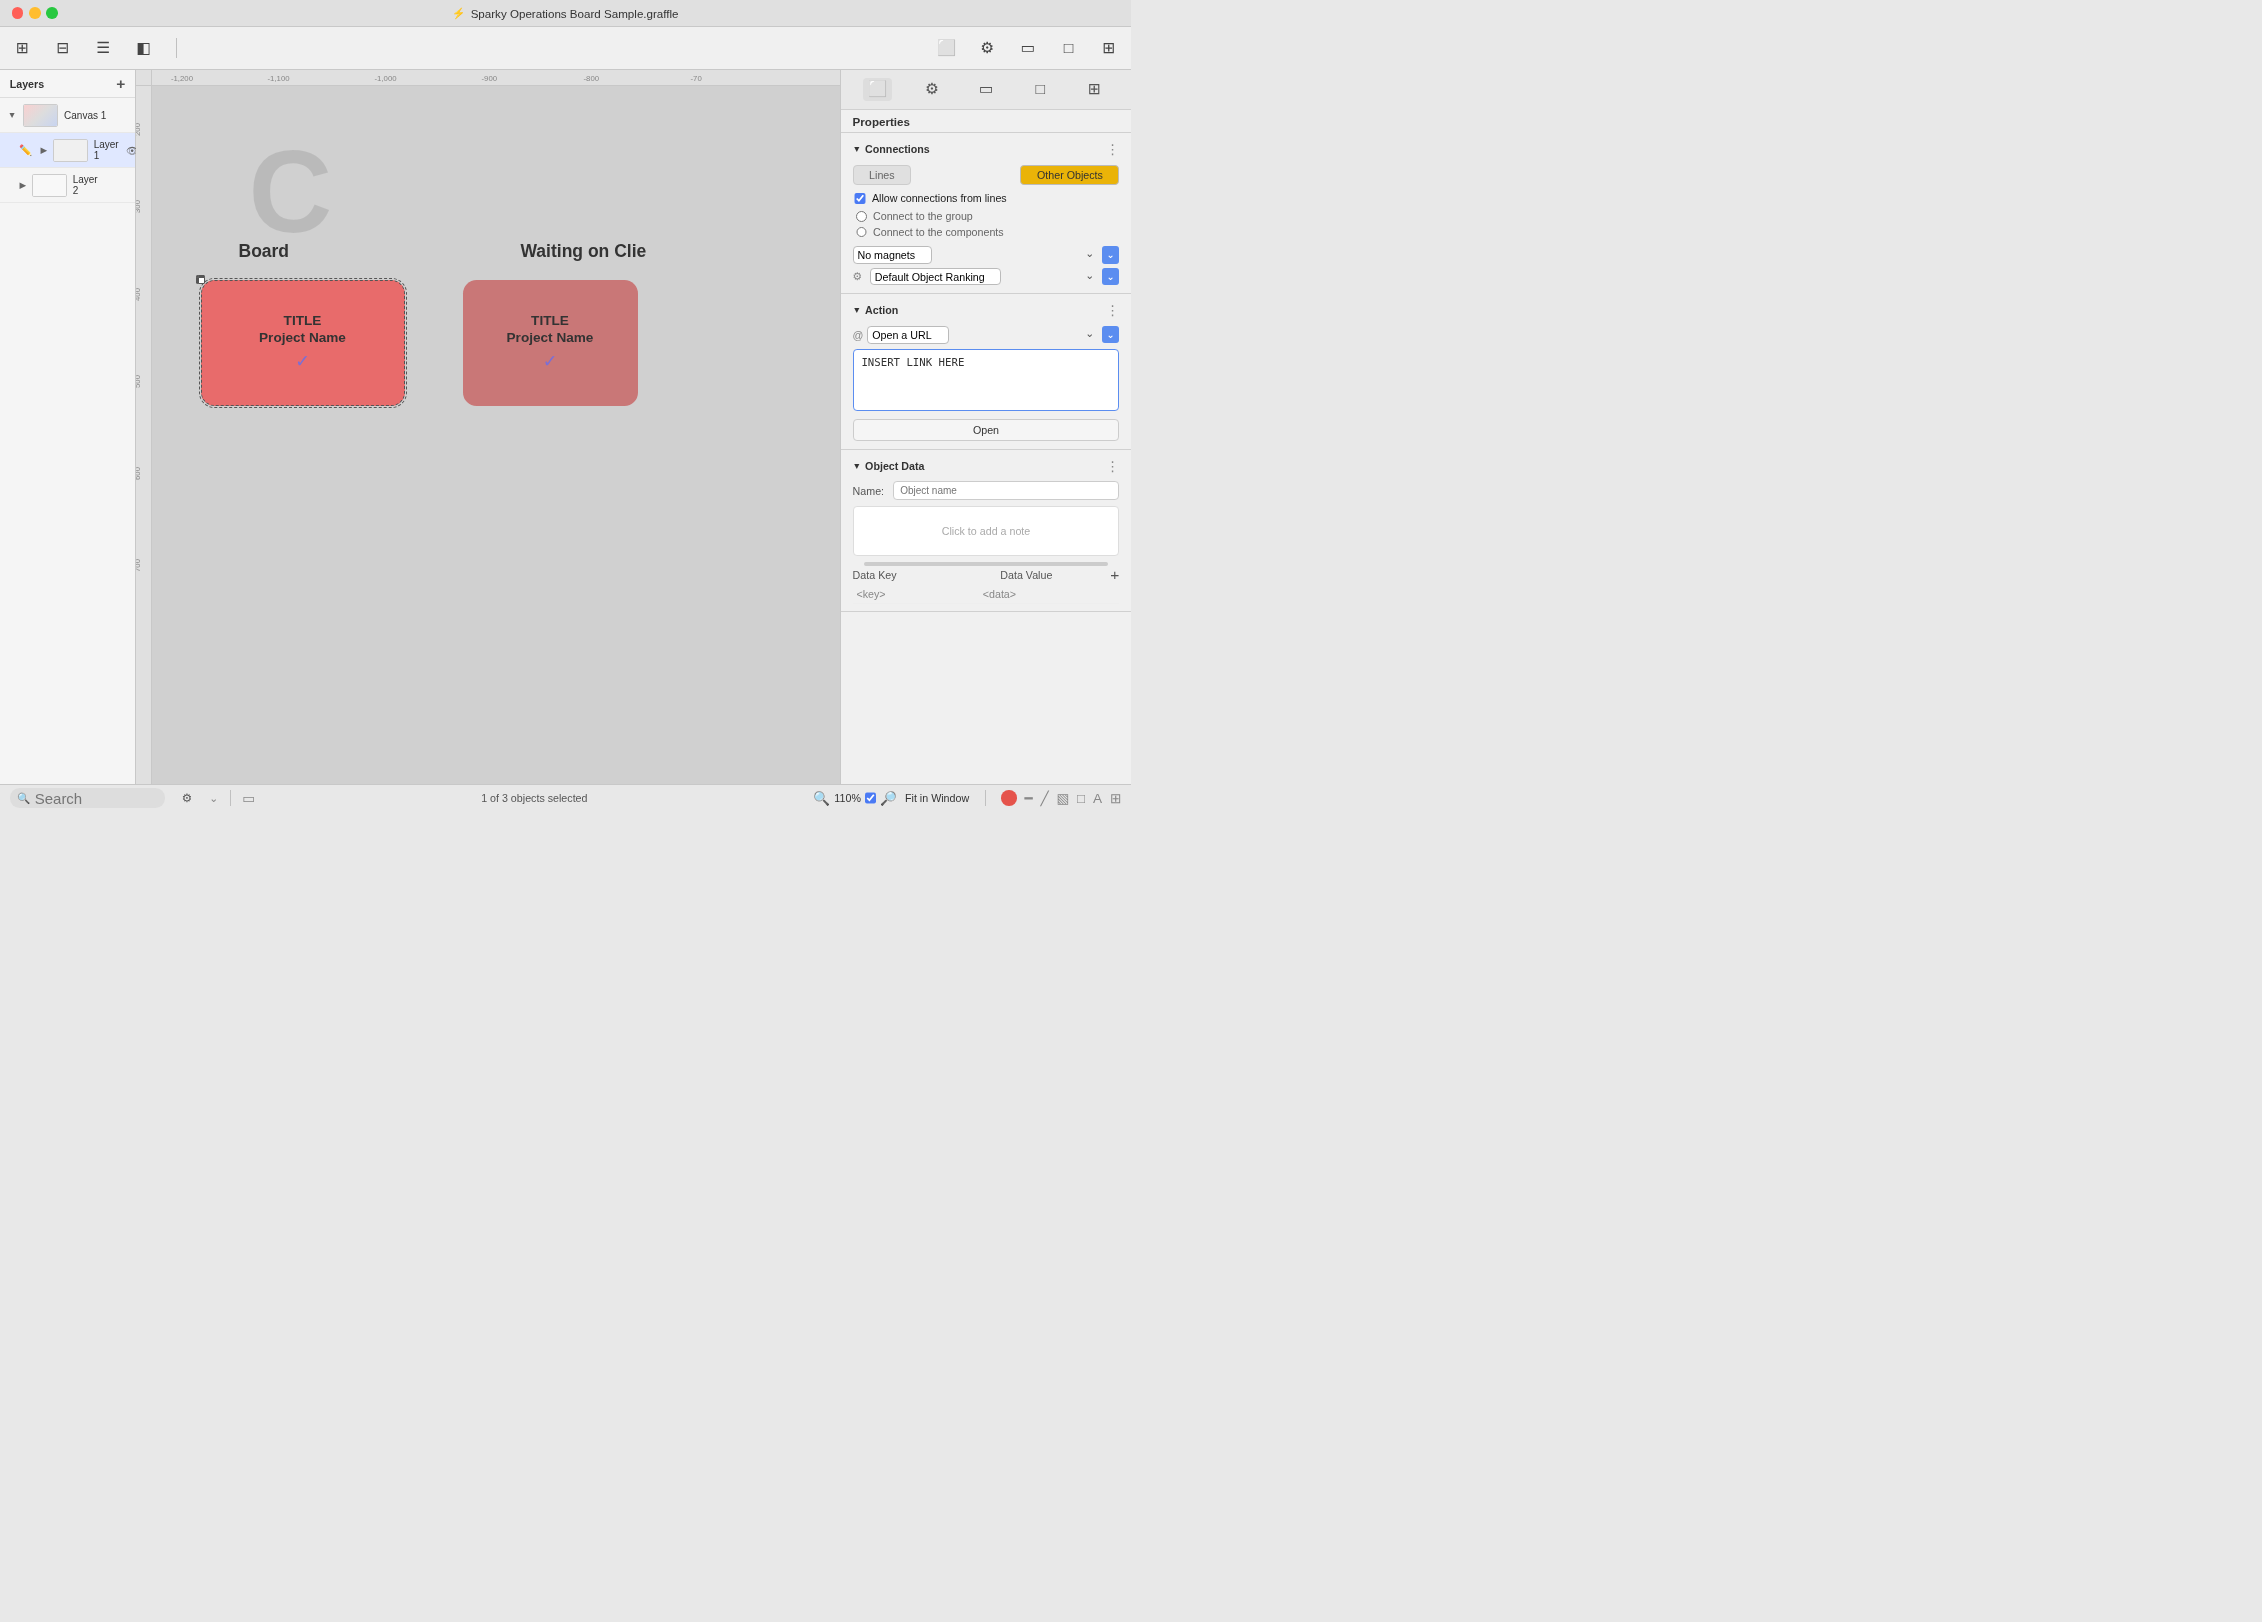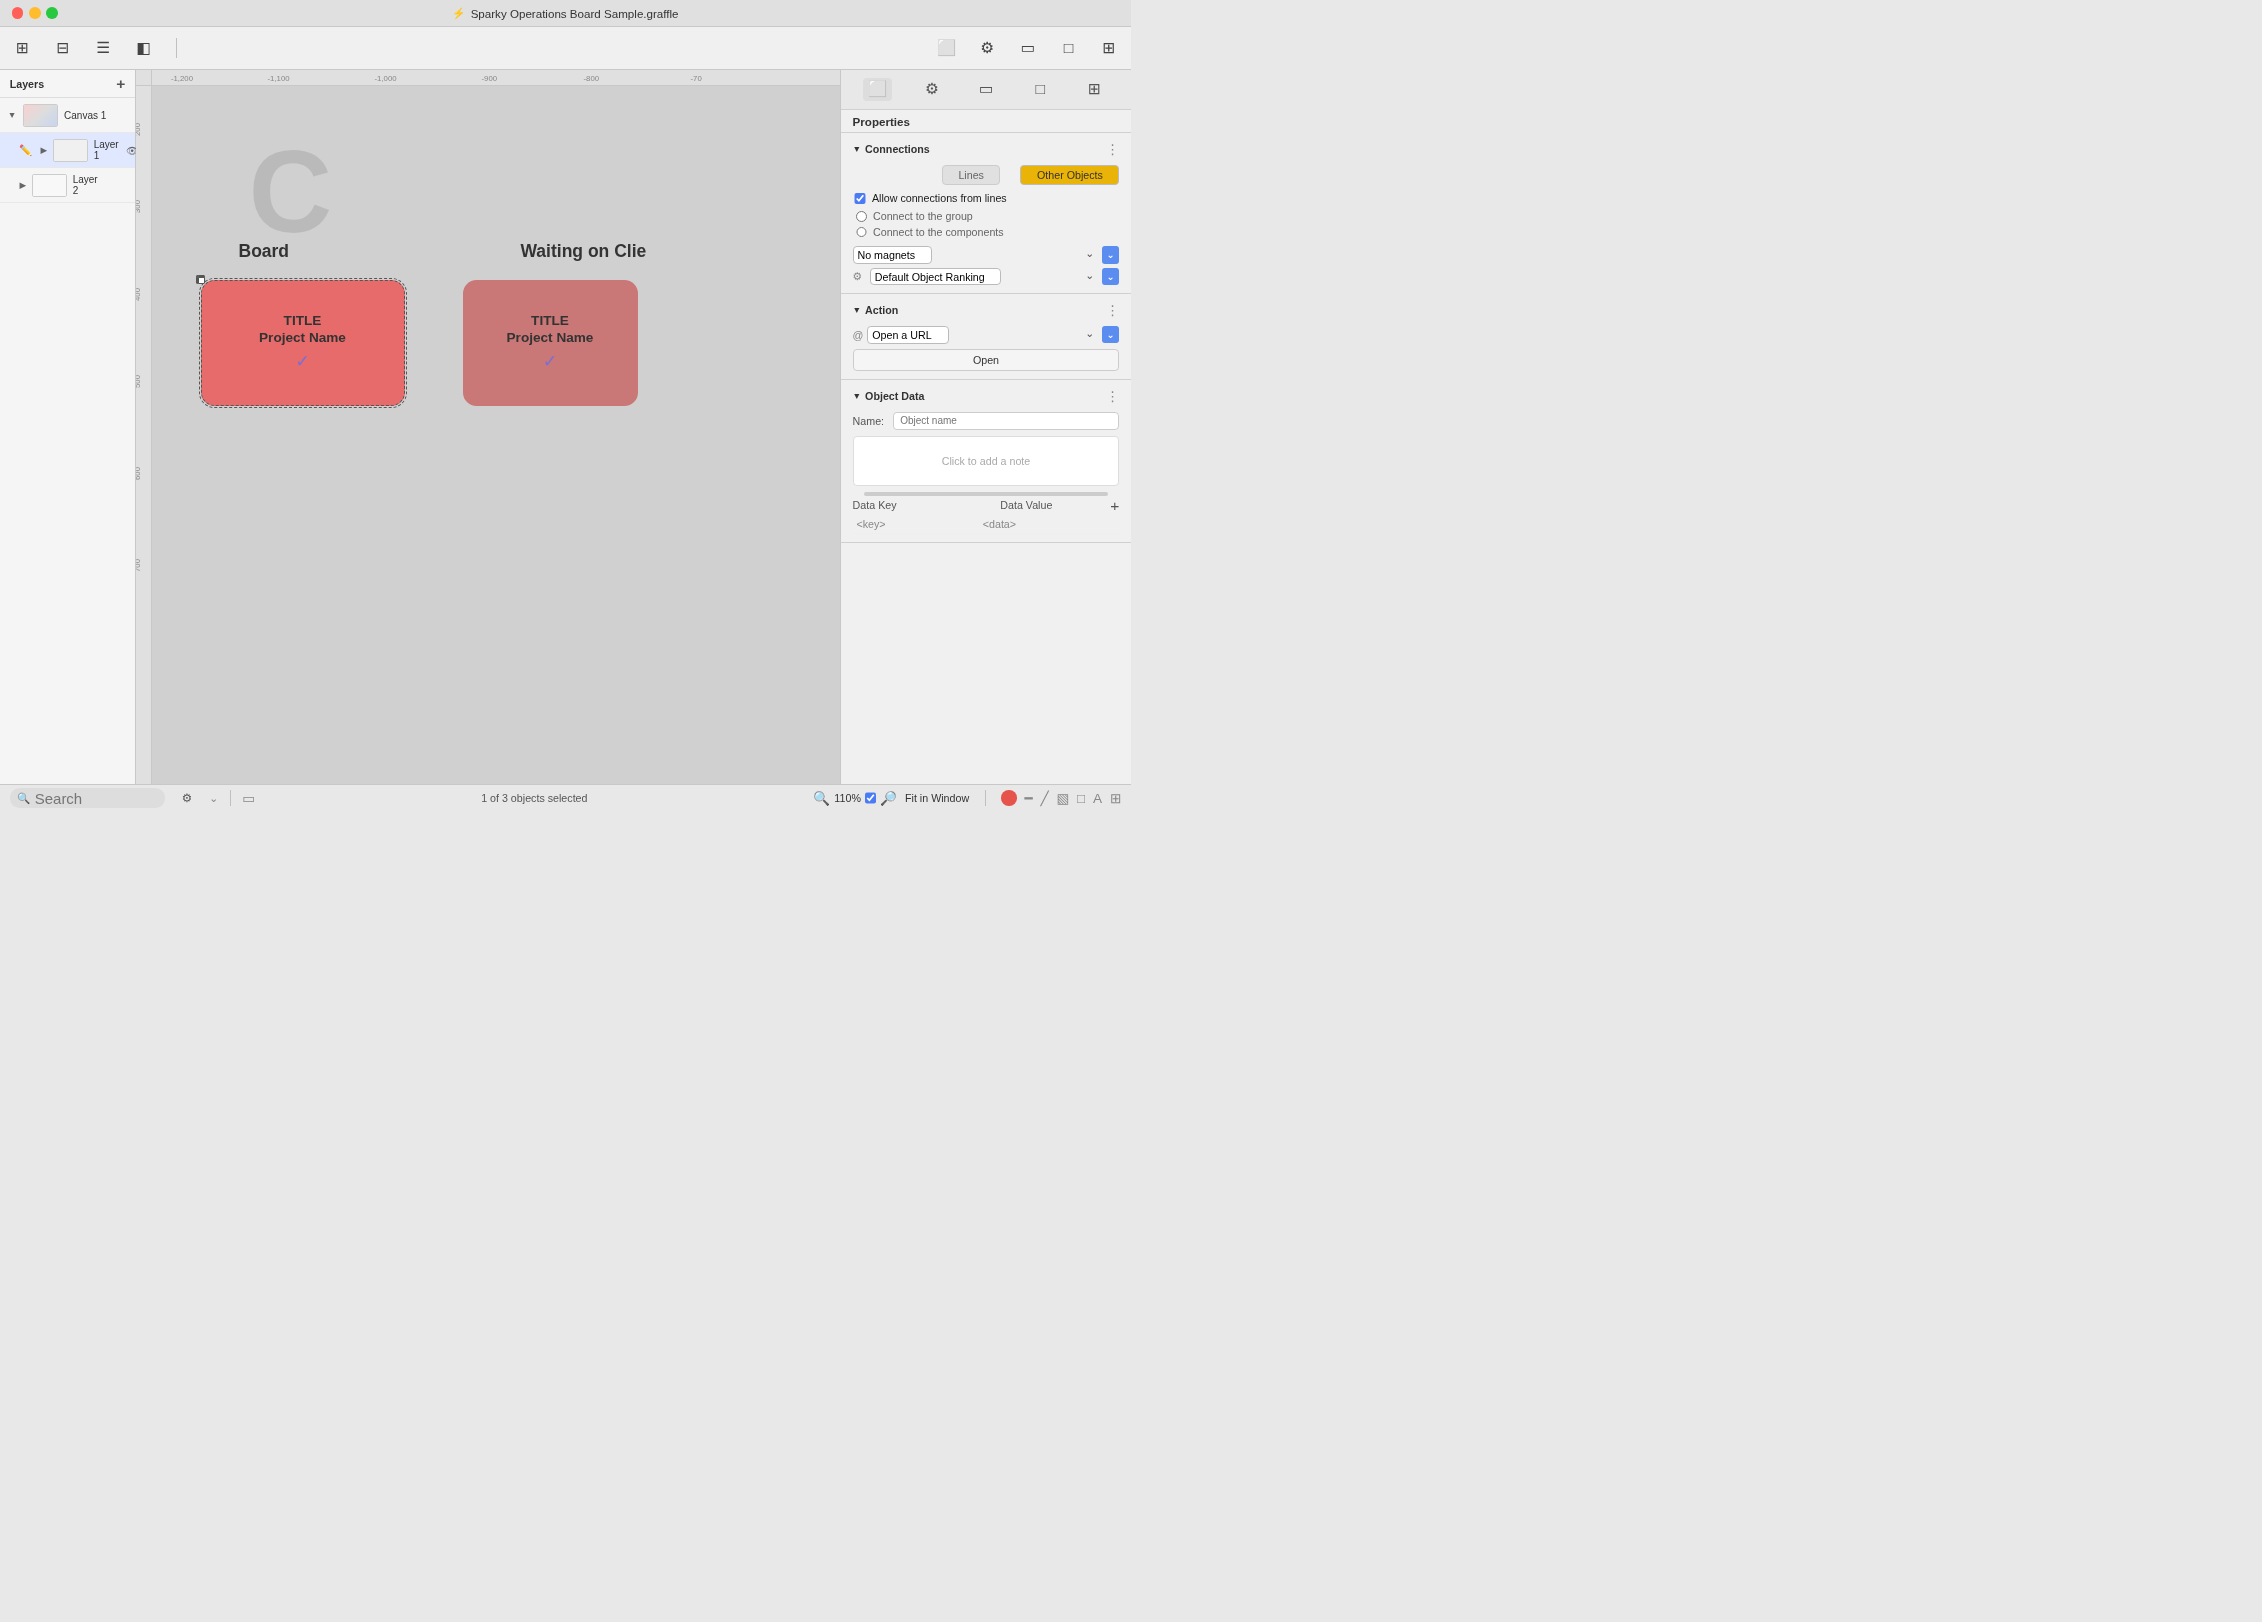--- a/index.html
+++ b/index.html
@@ -302,21 +302,21 @@
       gap: 3.9px;
       cursor: pointer;
     }
     .section-chevron { font-size: 8.7px; }
     .section-menu { color: #888; cursor: pointer; font-size: 13.6px; }
 
     .connections-tabs {
       display: flex;
       gap: 20px;
       margin-bottom: 7.8px;
-      justify-content: flex-end;
+      justify-content: space-between;
     }
     .conn-tab {
       padding: 2.9px 15.5px;
       font-size: 10.7px;
       border-radius: 3.9px;
       cursor: pointer;
       border: 1px solid #ccc;
       background: white;
       color: #333;
     }
@@ -869,20 +869,21 @@
           <div class="select-wrapper" style="flex:1;">
             <select class="panel-select">
               <option>Open a URL</option>
             </select>
           </div>
           <div style="width:17.5px;height:17.5px;background:#5b8df0;border-radius:2.9px;display:flex;align-items:center;justify-content:center;">
             <span style="color:white;font-size:9.7px;">⌄</span>
           </div>
         </div>
 
+        <textarea class="url-textarea" style="">INSERT LINK HERE</textarea>
 
         <button class="open-btn">Open</button>
       </div>
 
       <div class="object-data-section">
         <div class="od-header">
           <div class="od-title">
             <span class="section-chevron">▼</span>
             <span>Object Data</span>
           </div>

